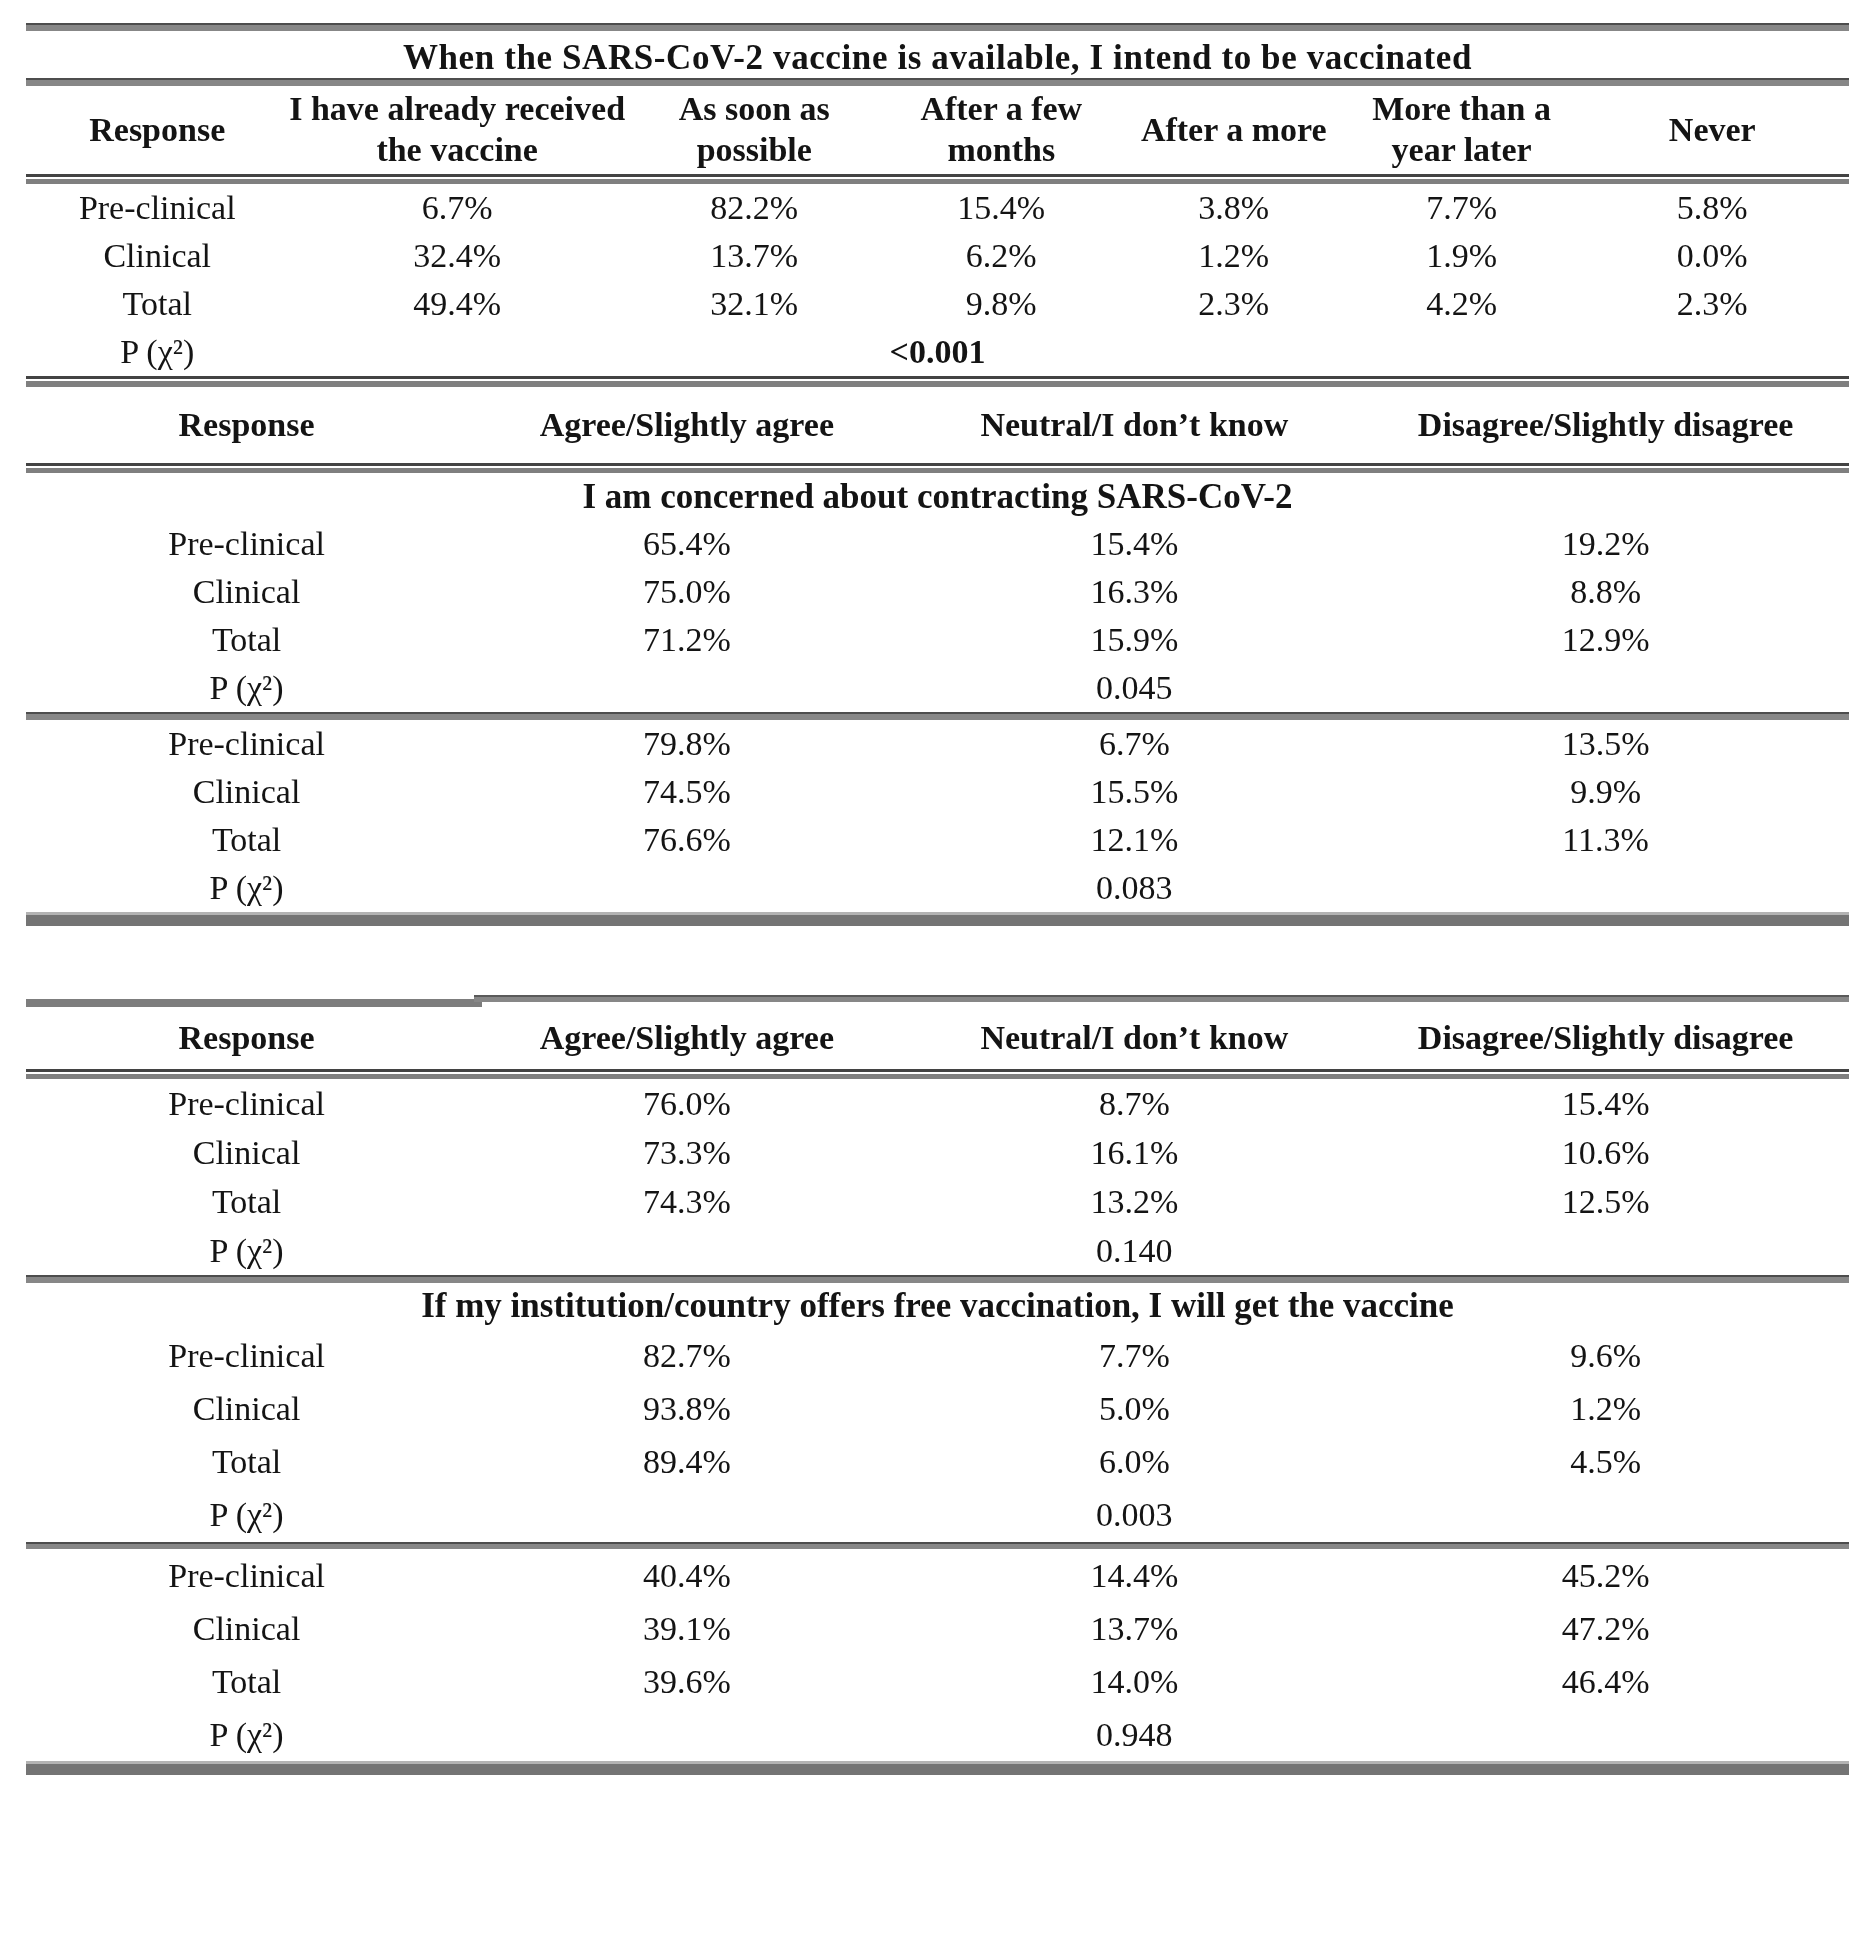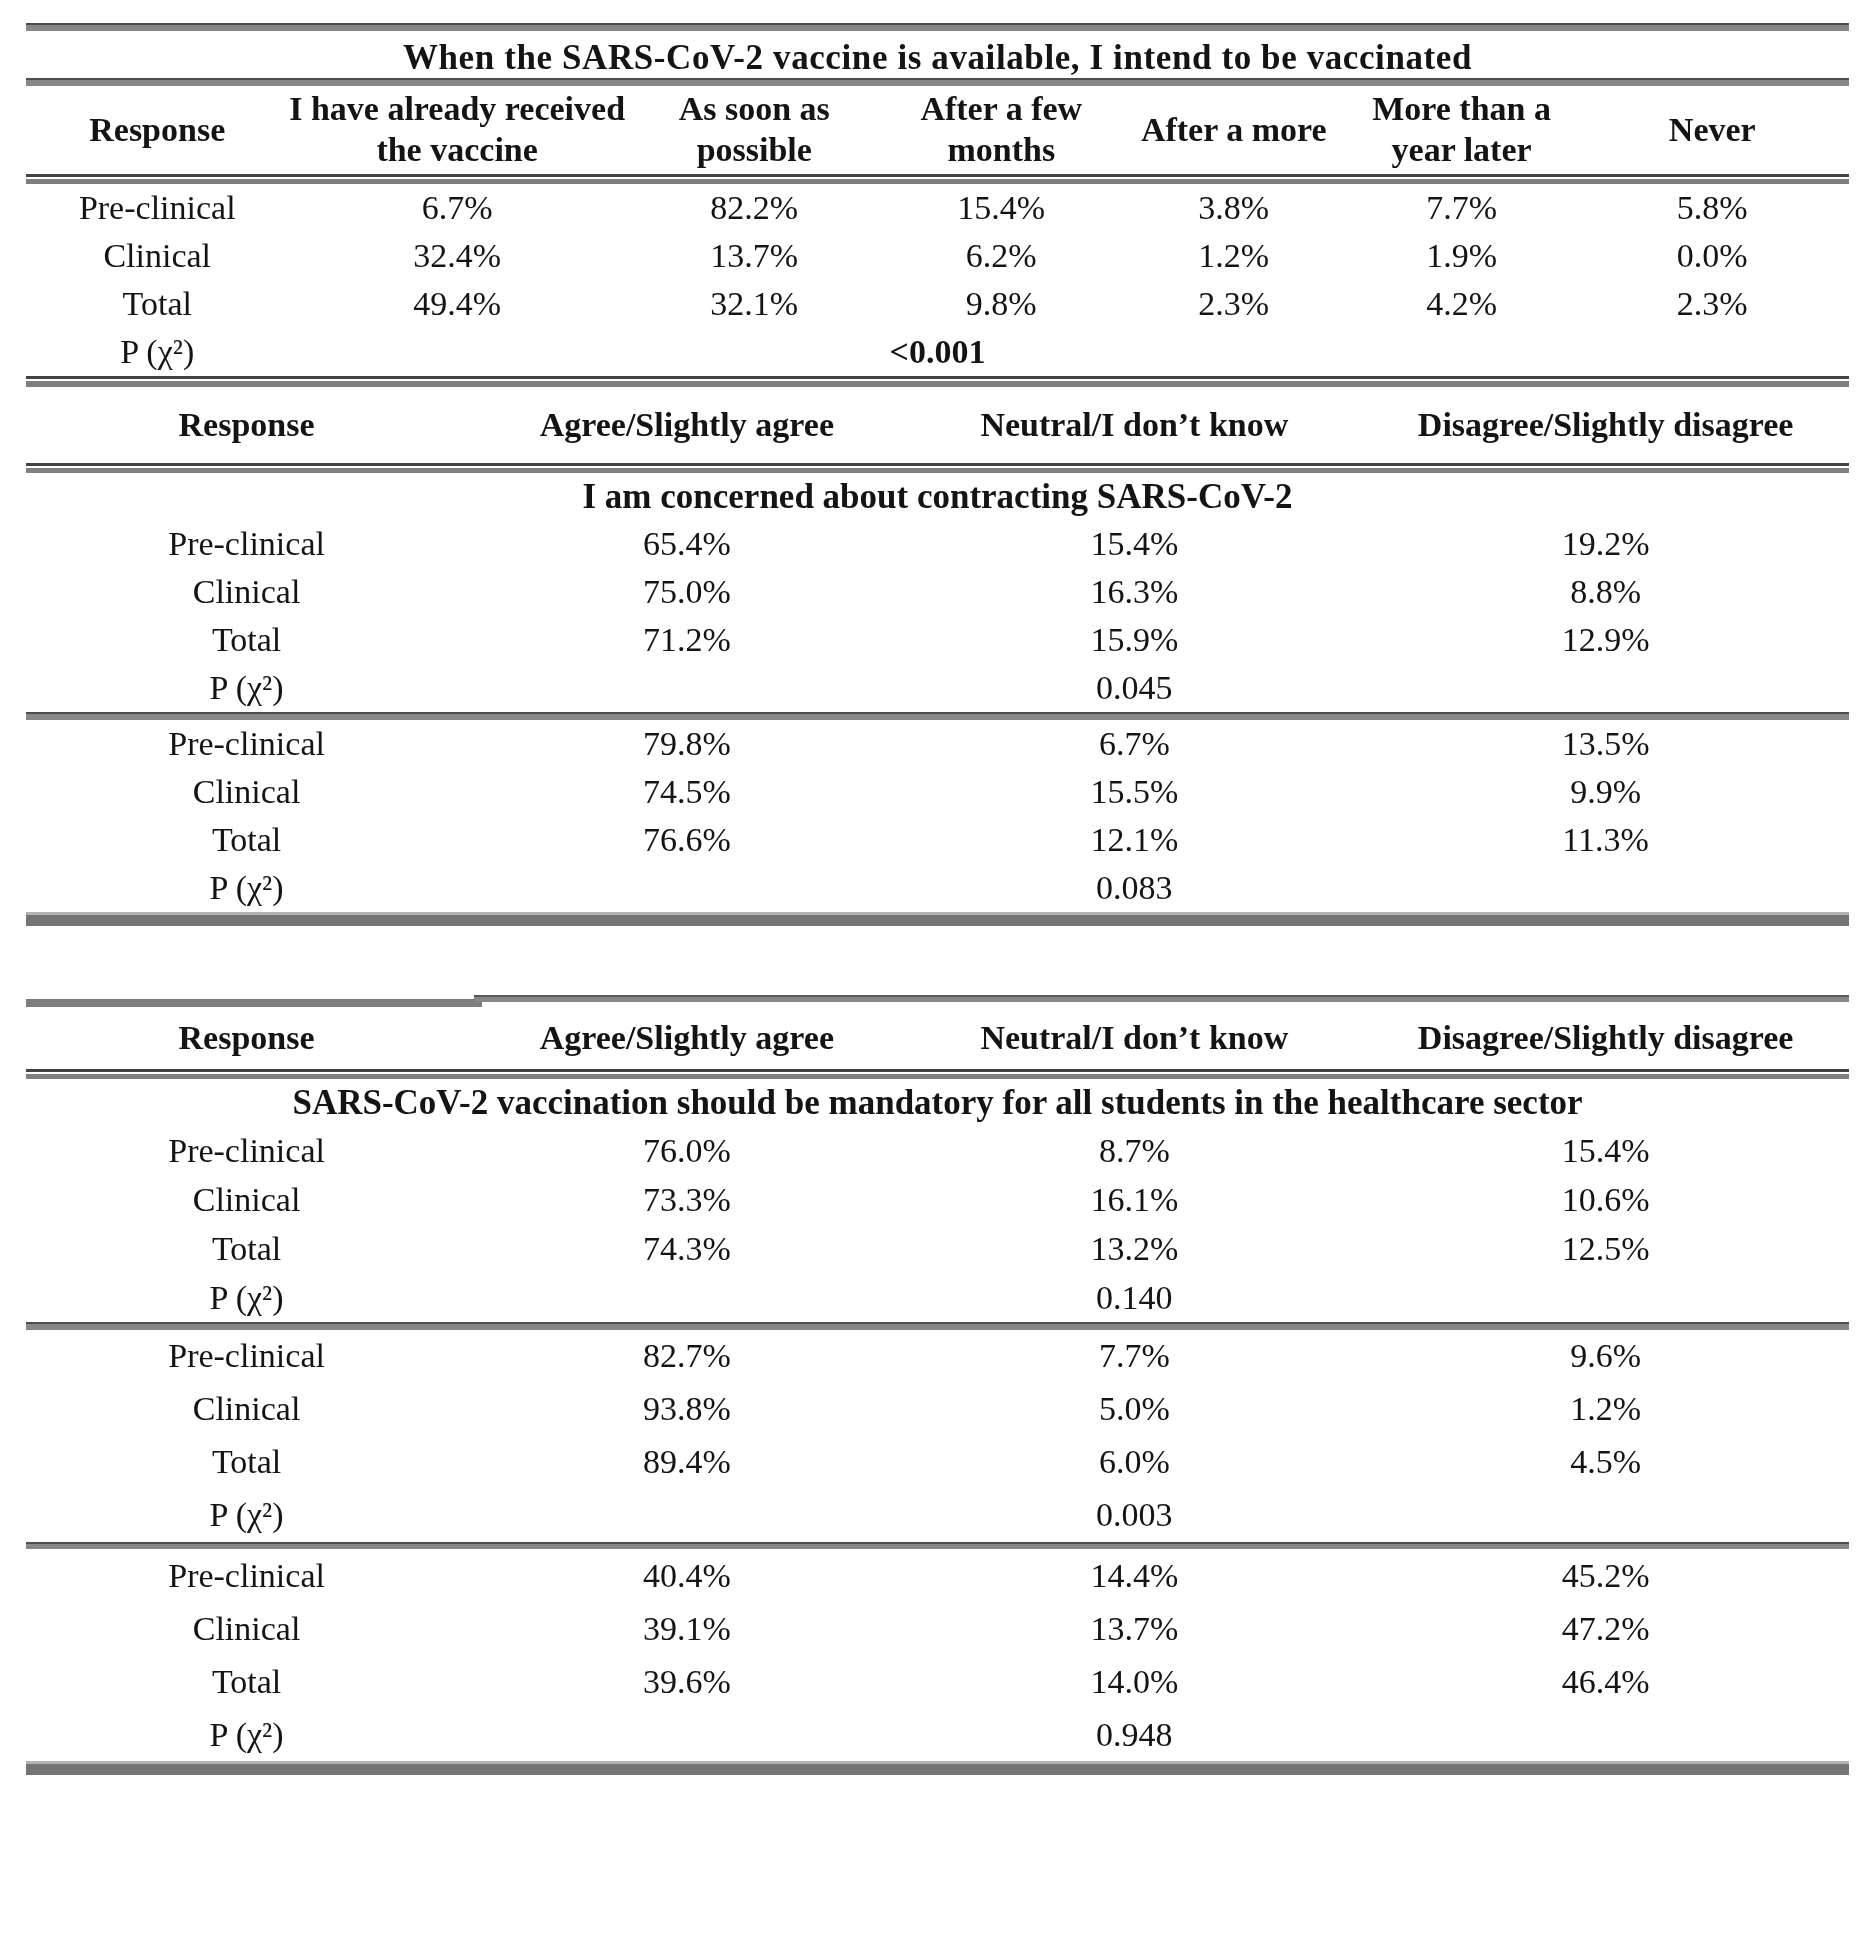--- a/index.html
+++ b/index.html
@@ -239,21 +239,20 @@
       <th>Response</th>
       <th>Agree/Slightly agree</th>
       <th>Neutral/I don’t know</th>
       <th>Disagree/Slightly disagree</th>
     </tr>
   </tbody>
     </table>
 
   <div class="rule r-double"></div>
 
-  <div class="subtitle">SARS-CoV-2 vaccination should be mandatory for all students in the healthcare sector</div>
   <table class="t4 mid">
     <colgroup>
         <col style="width:24.2%">
         <col style="width:24.1%">
         <col style="width:25.0%">
         <col style="width:26.7%">
       </colgroup>
     <tbody>
         <tr>
       <td>Pre-clinical</td>
@@ -277,20 +276,21 @@
       <td>P (χ²)</td>
       <td></td>
       <td>0.140</td>
       <td></td>
     </tr>
   </tbody>
     </table>
 
   <div class="rule r-single"></div>
 
+  <div class="subtitle">If my institution/country offers free vaccination, I will get the vaccine</div>
   <table class="t4 tall">
     <colgroup>
         <col style="width:24.2%">
         <col style="width:24.1%">
         <col style="width:25.0%">
         <col style="width:26.7%">
       </colgroup>
     <tbody>
         <tr>
       <td>Pre-clinical</td>

